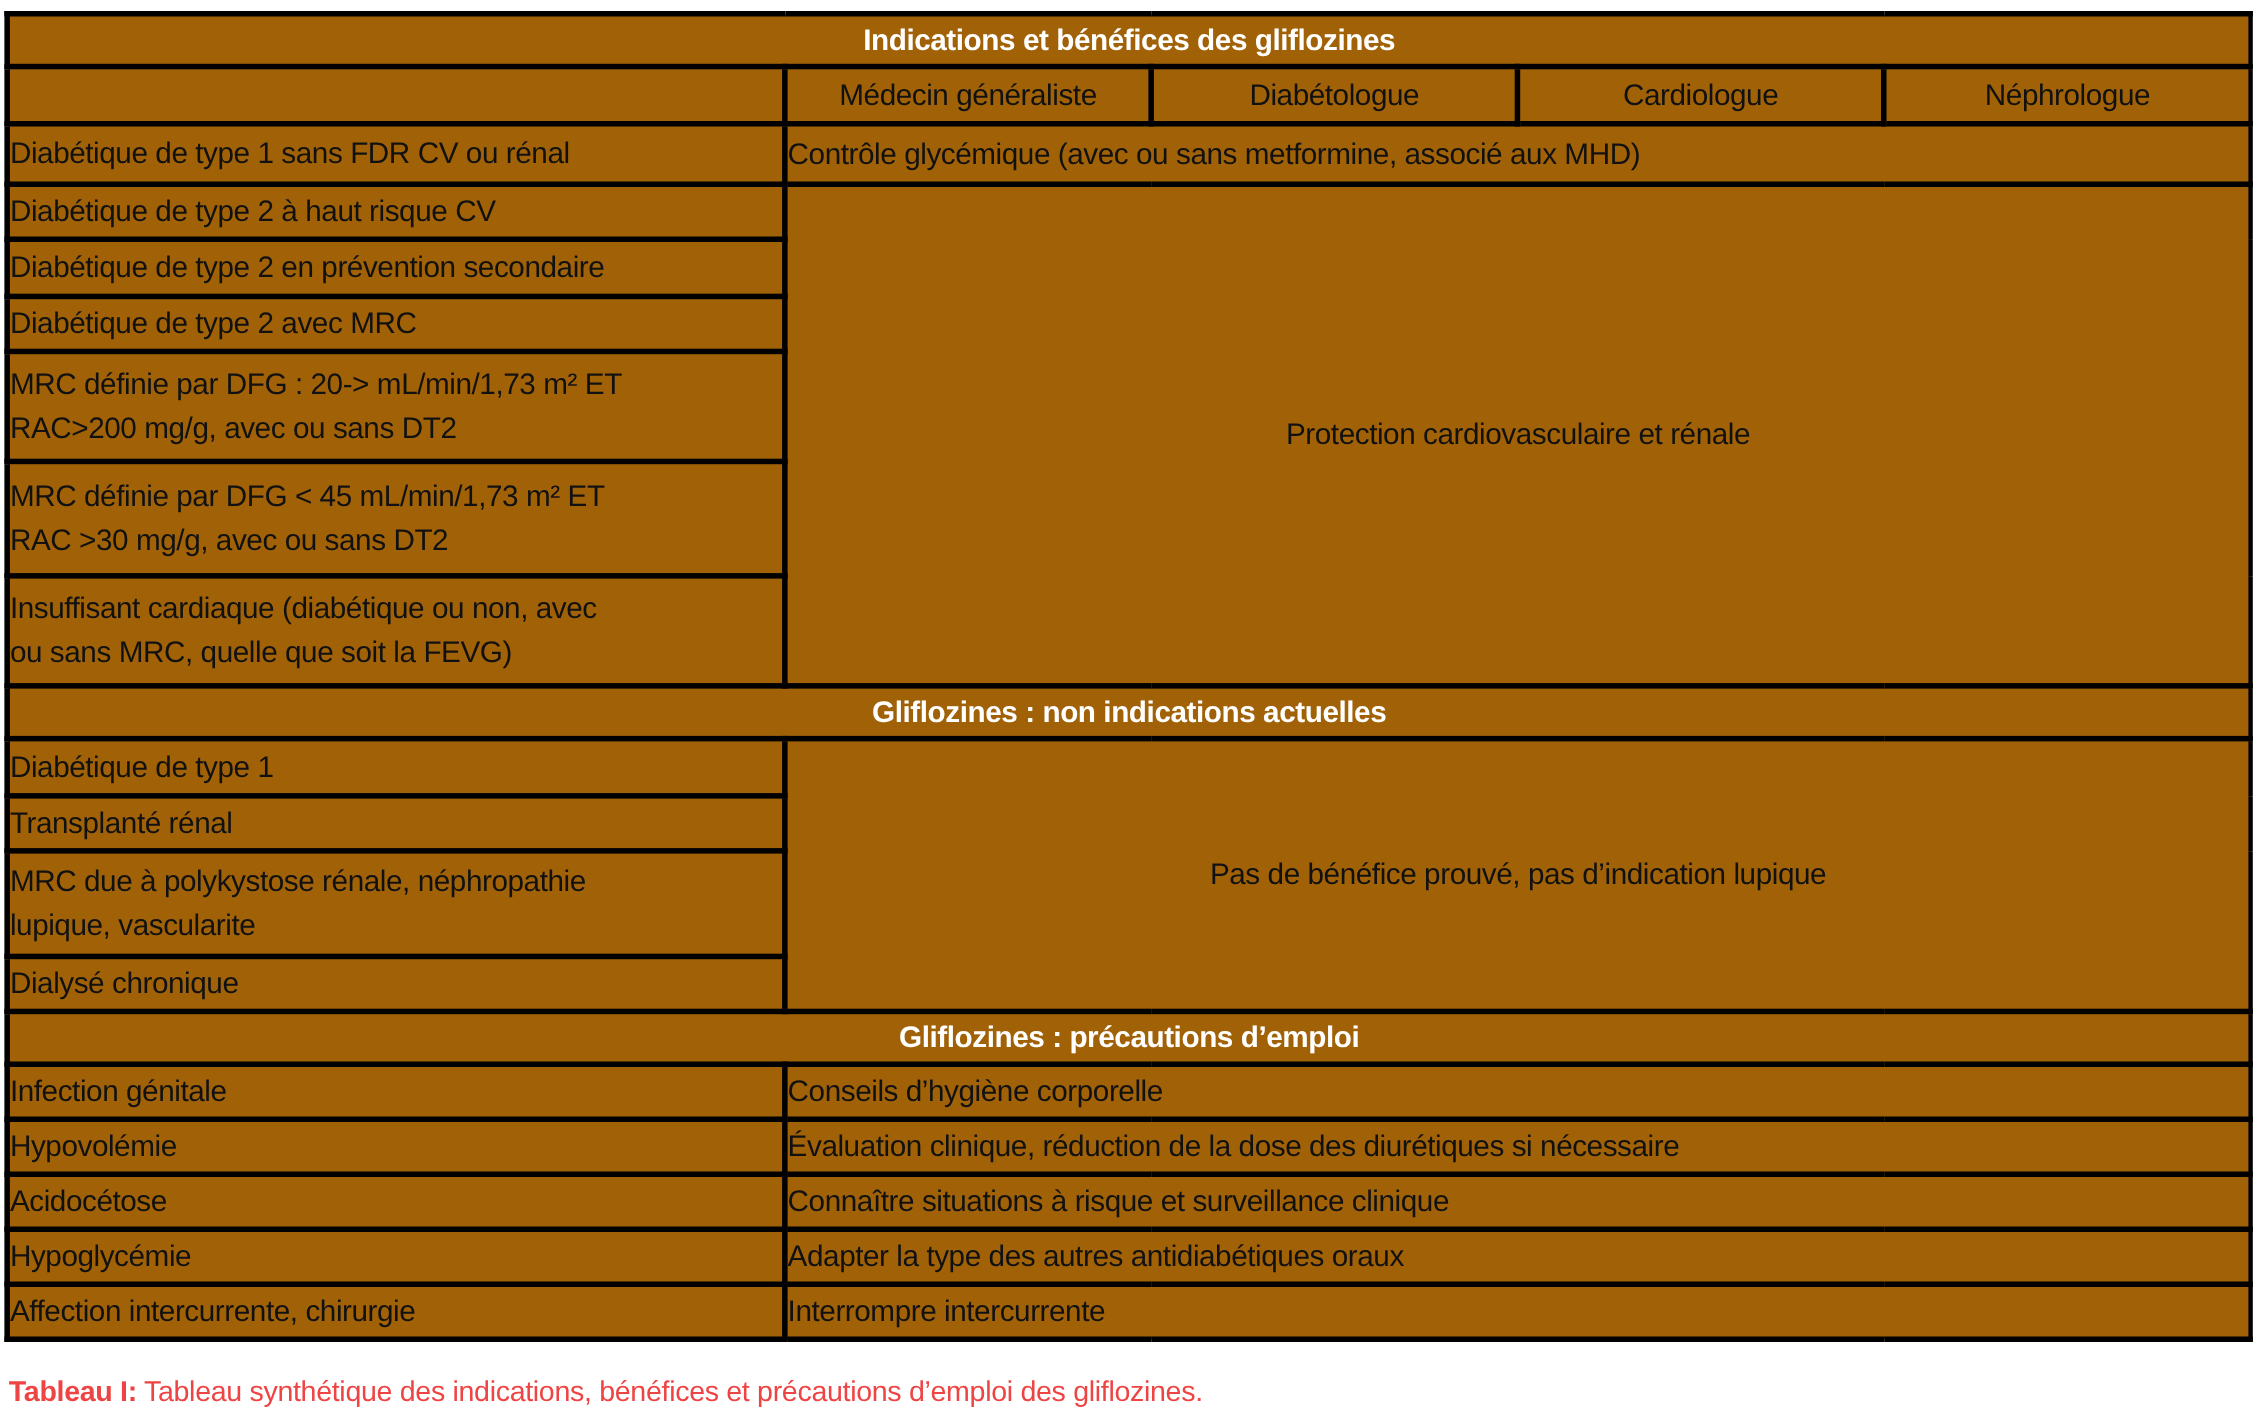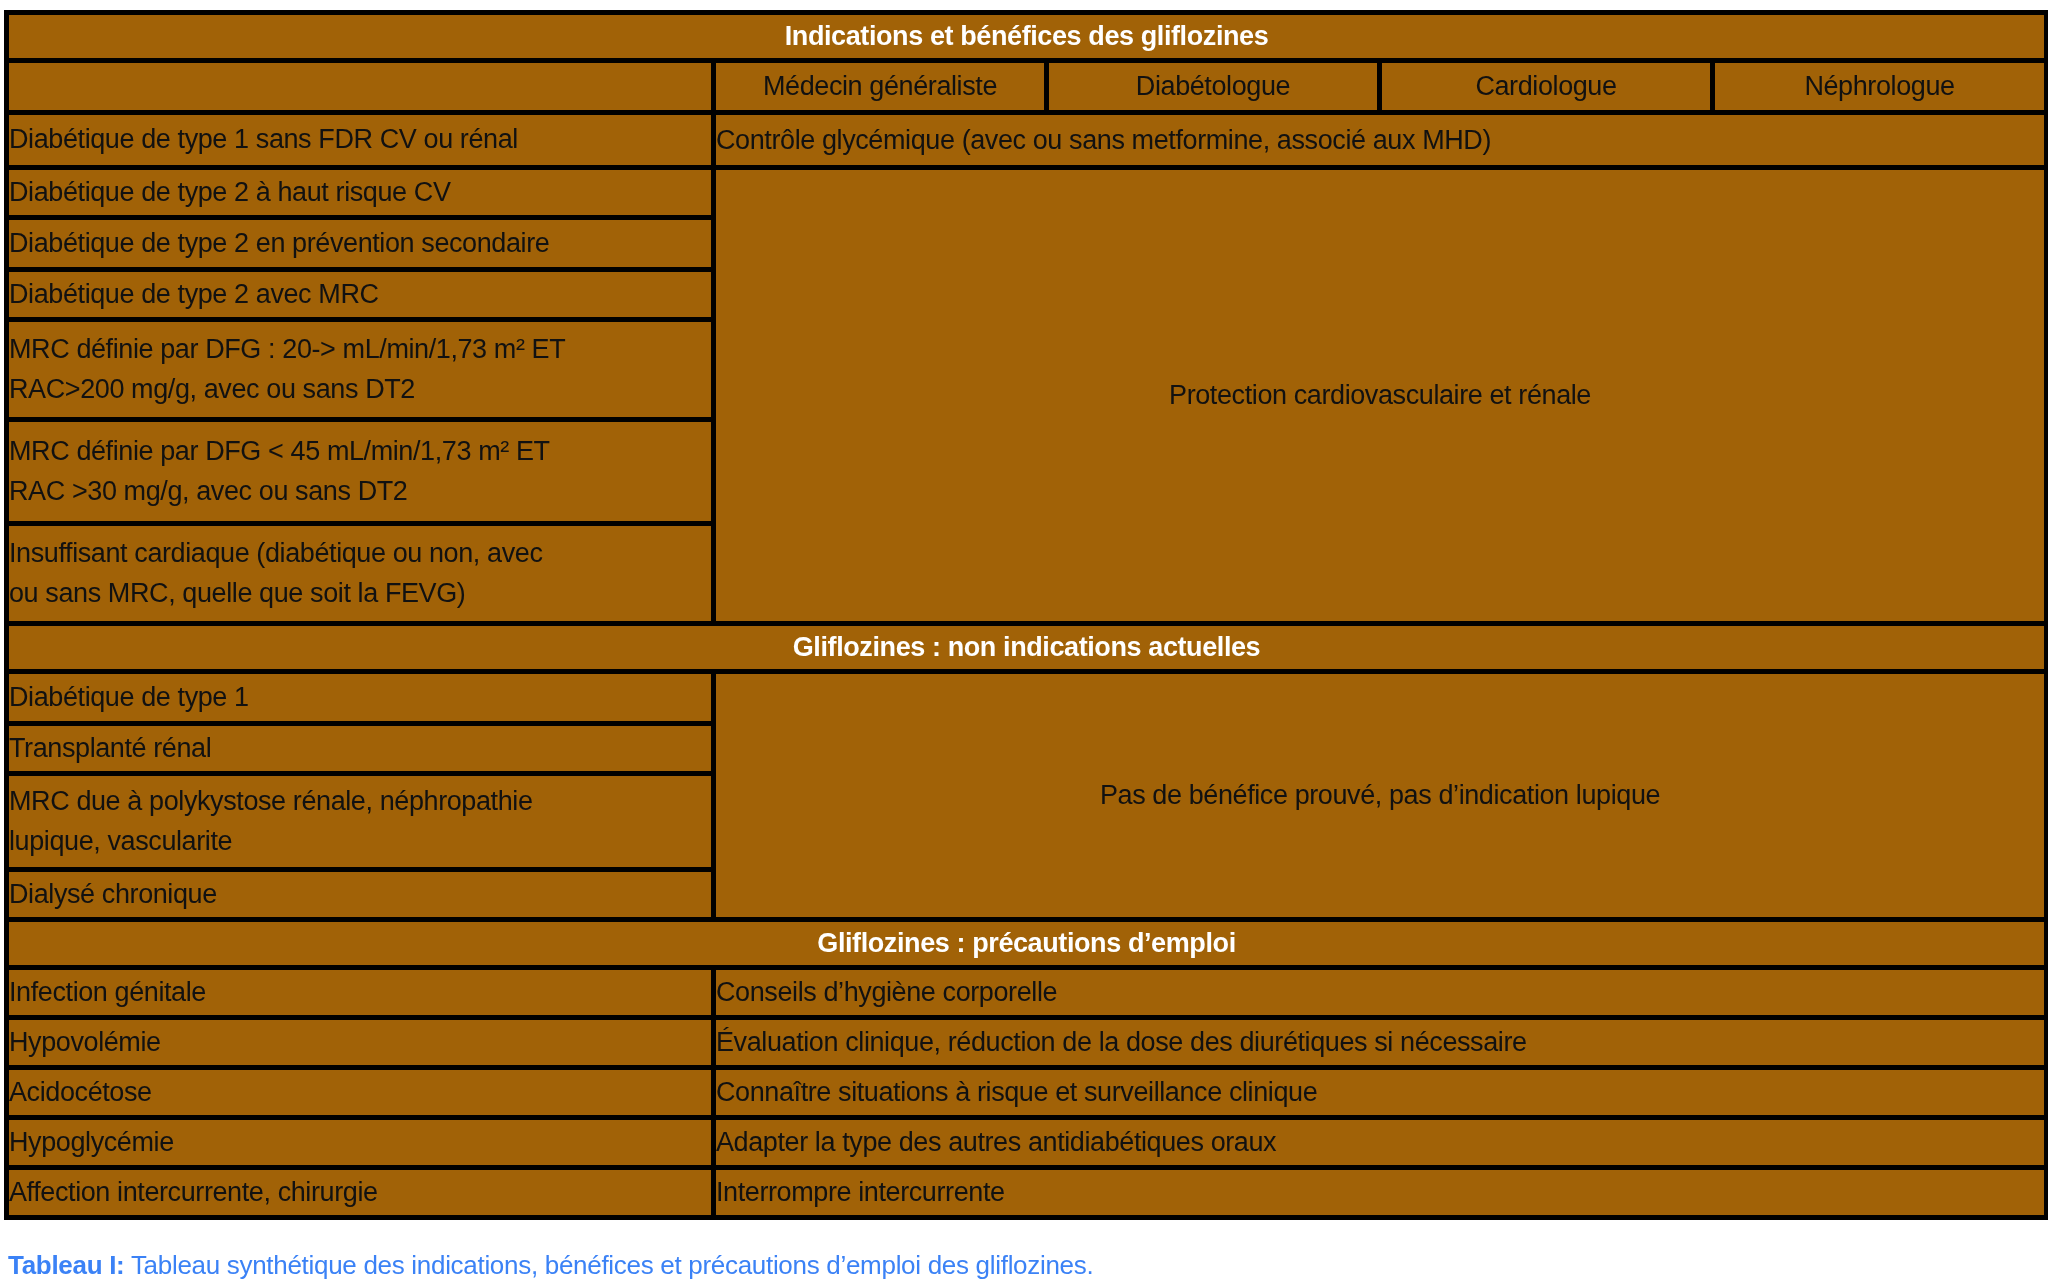--- a/index.html
+++ b/index.html
@@ -53,21 +53,21 @@
   tr.rh-single { height: 50px; }
   tr.rh-single2{ height: 52px; }
   tr.rh-double { height: 100px; }
   tr.rh-double2{ height: 104px; }
   tr.rh-double3{ height: 96px; }
 
   .caption {
     margin: 30px 0 0 4px;
     font-size: 26px;
     letter-spacing: -0.3px;
-    color: #3b82f6;
+    color: #ef4444;
   }
   .caption .cap-label { font-weight: bold; }
 </style>
 </head>
 <body>
 
 <div class="wrap">
   <table class="glif">
     <colgroup>
       <col style="width:707px">

